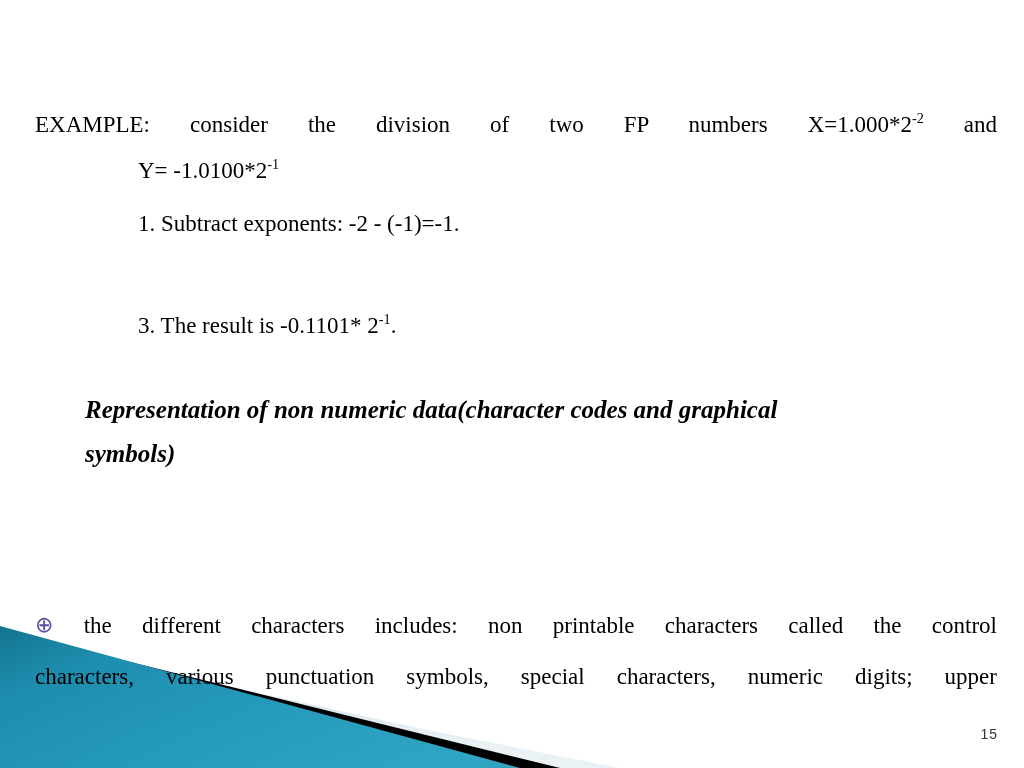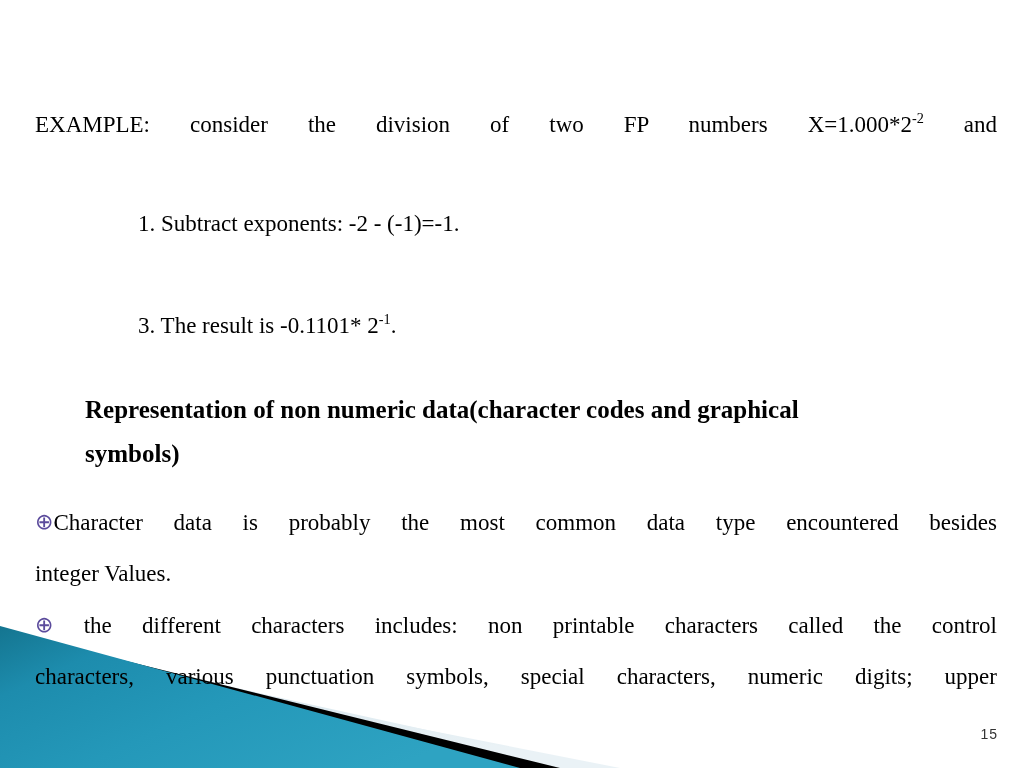--- a/index.html
+++ b/index.html
@@ -64,20 +64,21 @@
   #line-step-1   { top: 210px; }
   #line-step-2   { top: 261px; }
   #line-step-3   { top: 312px; text-align: right; }
 
   .section-heading {
     position: absolute;
     left: 85px;
     top: 388px;
     width: 900px;
     font-weight: bold;
+    font-style: italic;
     font-size: 25px;
     line-height: 1.75;
   }
 
   .body-para {
     position: absolute;
     left: 35px;
     width: 962px;
     font-size: 23px;
     line-height: 2.22;
@@ -162,33 +163,30 @@
         <span>division</span>
         <span>of</span>
         <span>two</span>
         <span>FP</span>
         <span>numbers</span>
         <span><span>X=1.000*2</span><sup>-2</sup></span>
         <span>and</span>
       </span>
     </div>
 
+    <div class="indent-line" id="line-y"><span>Y= -1.0100*2</span><sup>-1</sup></div>
 
     <div class="indent-line" id="line-step-1">1. Subtract exponents:  -2 - (-1)=-1.</div>
     <div class="indent-line" id="line-step-3"><span>3. The result is  -0.1101* 2</span><sup>-1</sup><span>.</span></div>
 
     <div class="section-heading">
       <div>Representation of non numeric data(character codes and graphical</div>
       <div>symbols)</div>
     </div>
 
-    <div class="body-para" id="para-character">
-      <p class="para-justify"><span class="bullet-glyph">⊕</span><span>Character data is probably the most common data type encountered besides</span></p>
-      <p class="para-last">integer Values.</p>
-    </div>
 
     <div class="body-para" id="para-different">
       <p class="para-justify"><span class="bullet-glyph">⊕</span> <span>the different characters includes: non printable characters called the control</span></p>
       <p class="para-justify">characters, various punctuation symbols, special characters, numeric digits; upper</p>
     </div>
 
   </div>
 
   <div id="page-number">15</div>
 

